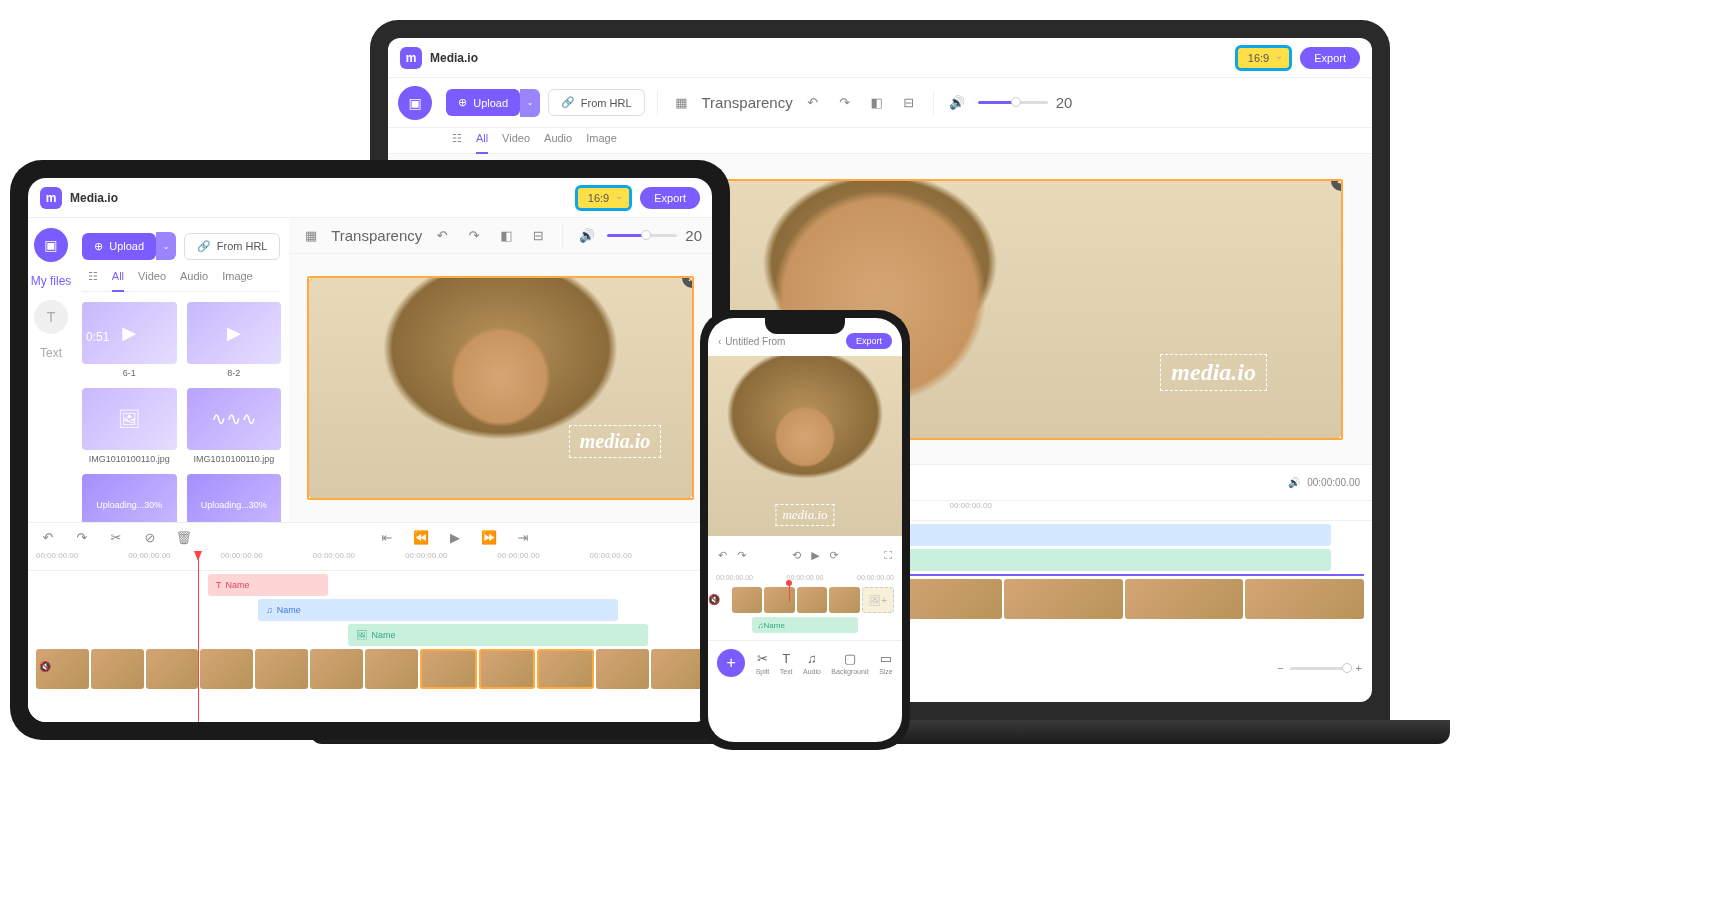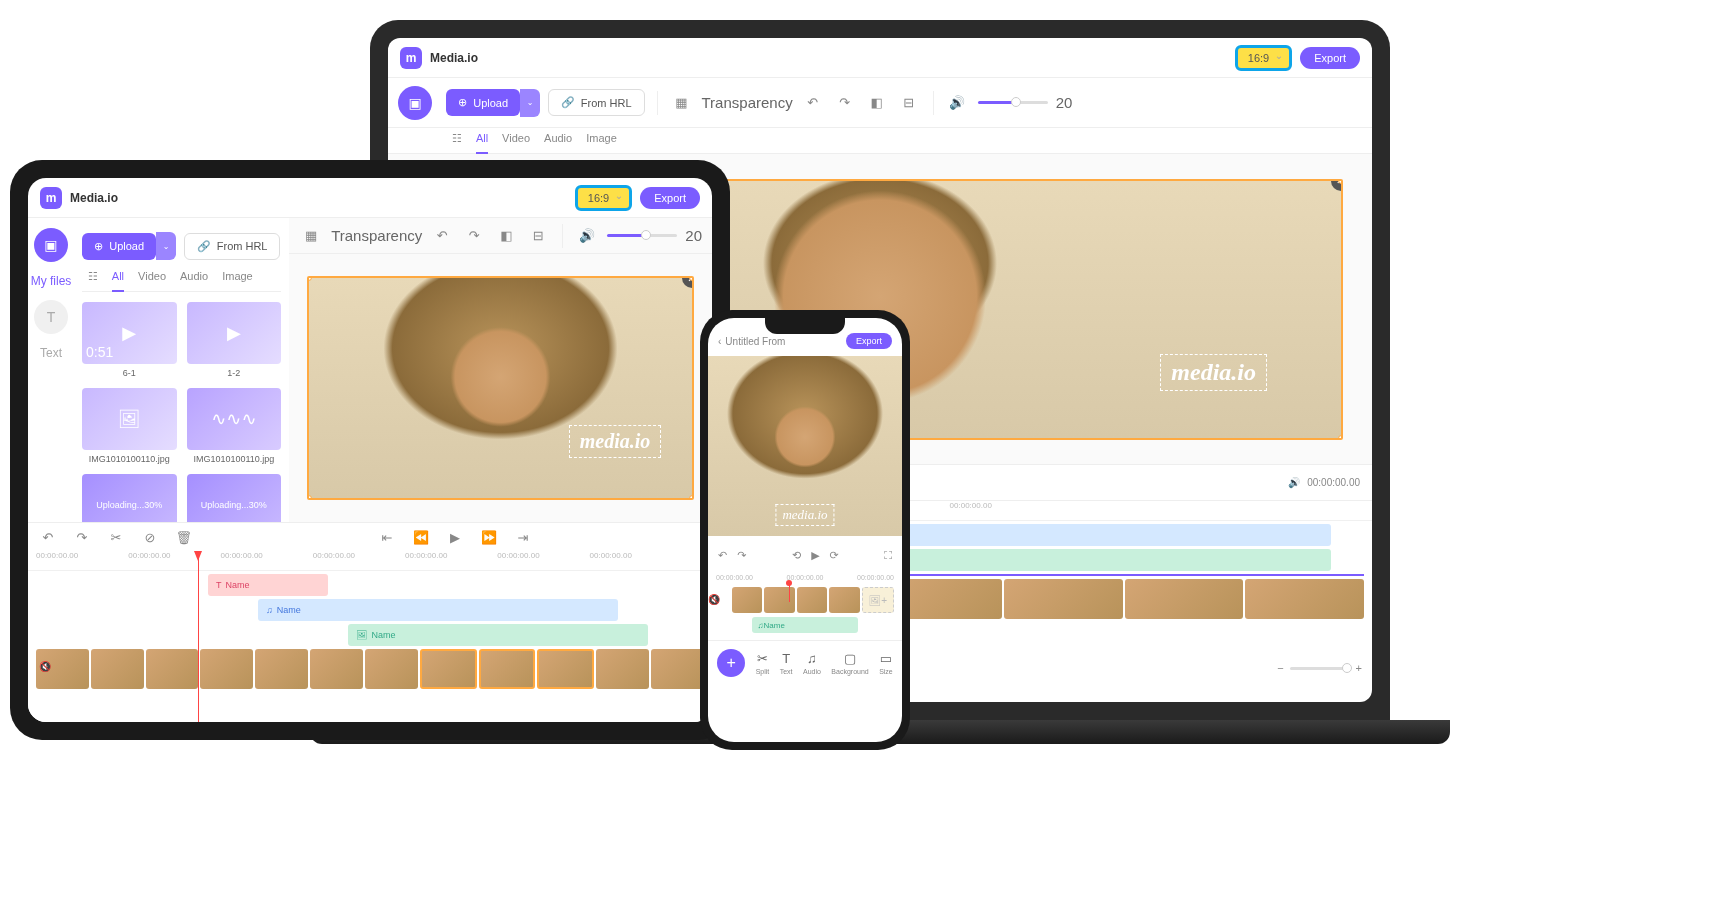--- a/index.html
+++ b/index.html
@@ -46,21 +46,21 @@
 .side-label { font-size: 12px; color: #7b5cff; }
 .side-label.gray { color: #aaa; }
 
 .media-panel { width: 250px; padding: 8px; overflow: hidden; }
 .tabs { display: flex; gap: 14px; font-size: 11px; color: #888; padding: 4px 6px 8px; border-bottom: 1px solid #eee; }
 .tab.active { color: #7b5cff; position: relative; }
 .tab.active::after { content: ''; position: absolute; bottom: -9px; left: 0; right: 0; height: 2px; background: #7b5cff; }
 .thumbs { display: grid; grid-template-columns: 1fr 1fr; gap: 10px; padding-top: 10px; }
 .thumb { display: flex; flex-direction: column; align-items: center; gap: 4px; }
 .thumb-box { width: 100%; height: 62px; background: linear-gradient(135deg, #c8b8ff, #e5ddff); border-radius: 4px; display: flex; align-items: center; justify-content: center; color: #fff; position: relative; font-size: 18px; }
-.thumb-box .dur { position: absolute; bottom: 4px; left: 4px; font-size: 14px; text-align: center; }
+.thumb-box .dur { position: absolute; bottom: 20px; left: 4px; font-size: 12px; text-align: center; }
 .thumb-box.wave { background: linear-gradient(135deg, #b8a3ff, #d8cbff); }
 .thumb-box.upload { background: linear-gradient(135deg, #a58fff, #c9baff); font-size: 9px; }
 .thumb-name { font-size: 9px; color: #666; white-space: nowrap; overflow: hidden; text-overflow: ellipsis; width: 100%; text-align: center; }
 
 .canvas-area { flex: 1; background: #fafafa; display: flex; flex-direction: column; }
 .canvas { flex: 1; padding: 10px; display: flex; align-items: center; justify-content: center; position: relative; }
 .frame { width: 96%; height: 90%; border: 2px solid #ffa940; position: relative; background: #e8d9b8; border-radius: 2px; overflow: hidden; }
 .frame .person { position: absolute; inset: 0; background: radial-gradient(circle at 50% 45%, #d4a574 0%, #c89560 20%, transparent 22%), radial-gradient(ellipse 180px 140px at 50% 32%, #b8935a 0%, #8b6b3a 60%, transparent 65%), linear-gradient(#e8d9b8, #d8c9a8); }
 .frame .watermark { position: absolute; bottom: 18%; right: 8%; color: #fff; font-size: 24px; font-style: italic; font-weight: 600; border: 1px dashed #fff; padding: 4px 10px; font-family: cursive; }
 .frame .close-x { position: absolute; top: -10px; right: -10px; width: 20px; height: 20px; background: #555; color: #fff; border-radius: 50%; display: flex; align-items: center; justify-content: center; font-size: 11px; }
@@ -260,21 +260,21 @@
                 <div class="thumb-box">
                   <span>▶</span>
                   <span class="dur">0:51</span>
                 </div>
                 <div class="thumb-name">6-1</div>
               </div>
             <div class="thumb">
                 <div class="thumb-box">
                   <span>▶</span>
                 </div>
-                <div class="thumb-name">1-2</div>
+                <div class="thumb-name">8-2</div>
               </div>
             <div class="thumb">
                 <div class="thumb-box">
                   <span>🖼</span>
                 </div>
                 <div class="thumb-name">IMG1010100110.jpg</div>
               </div>
             <div class="thumb">
                 <div class="thumb-box wave">
                   <span>∿∿∿</span>

